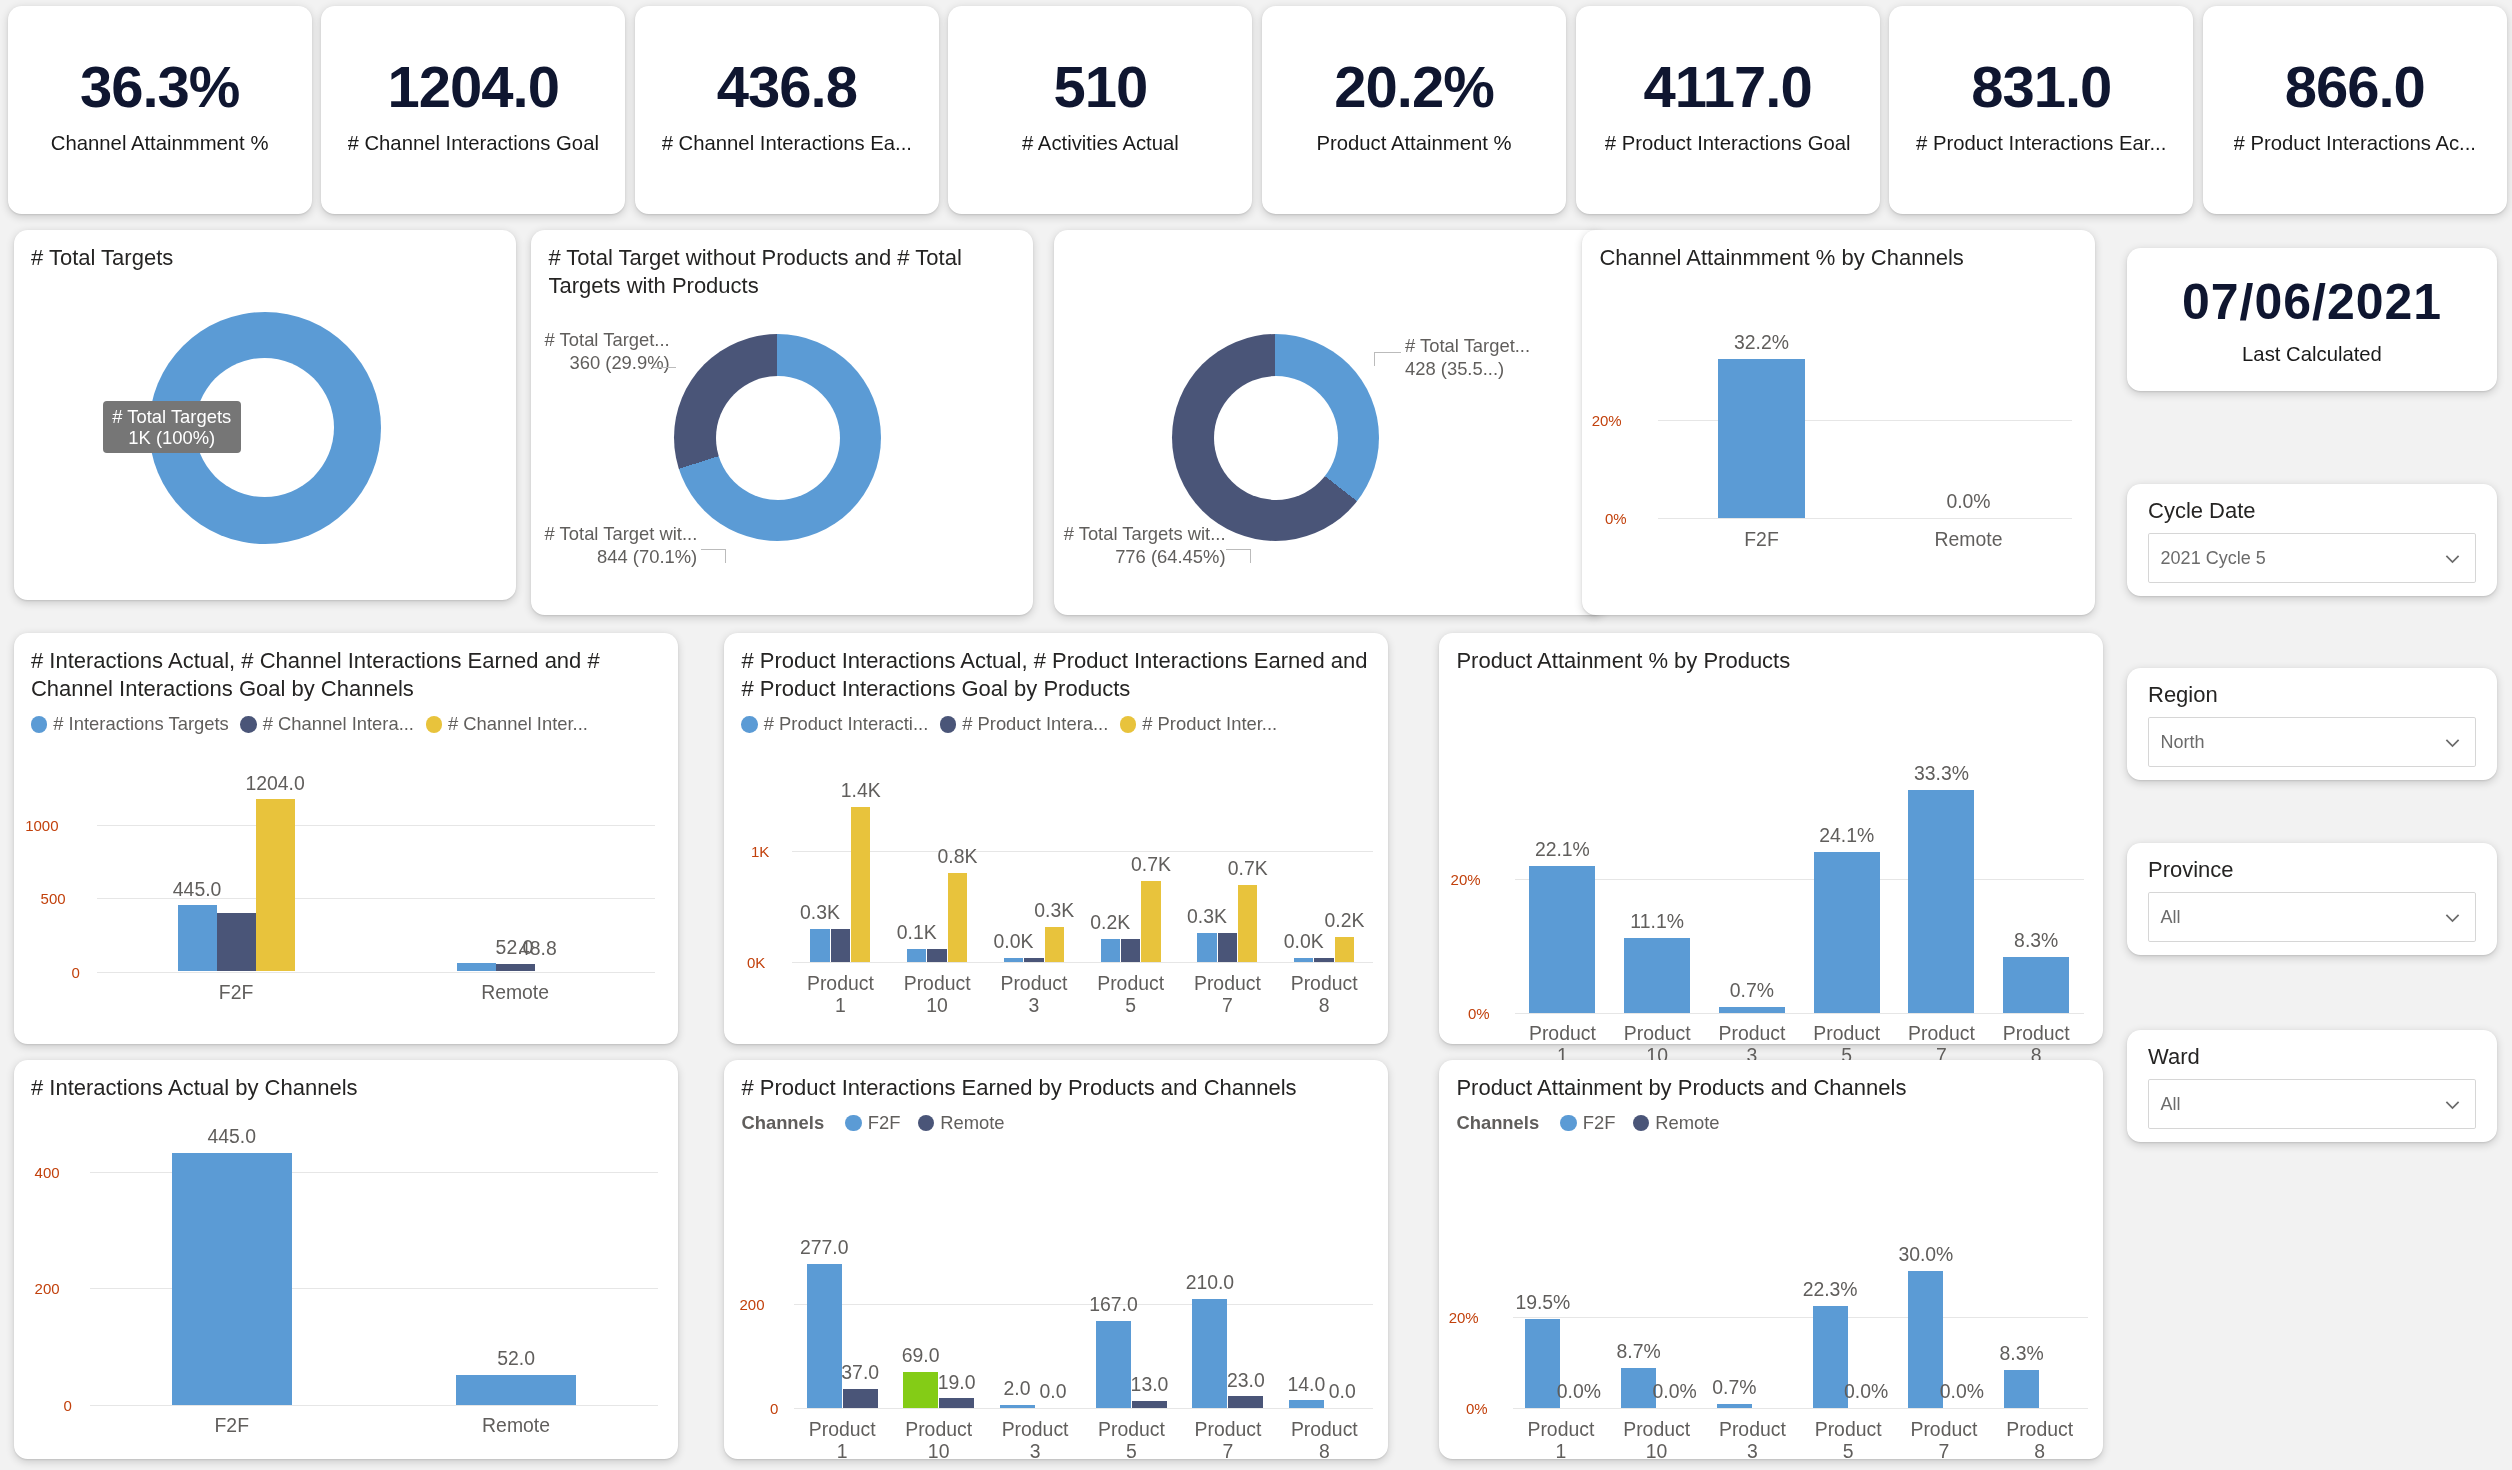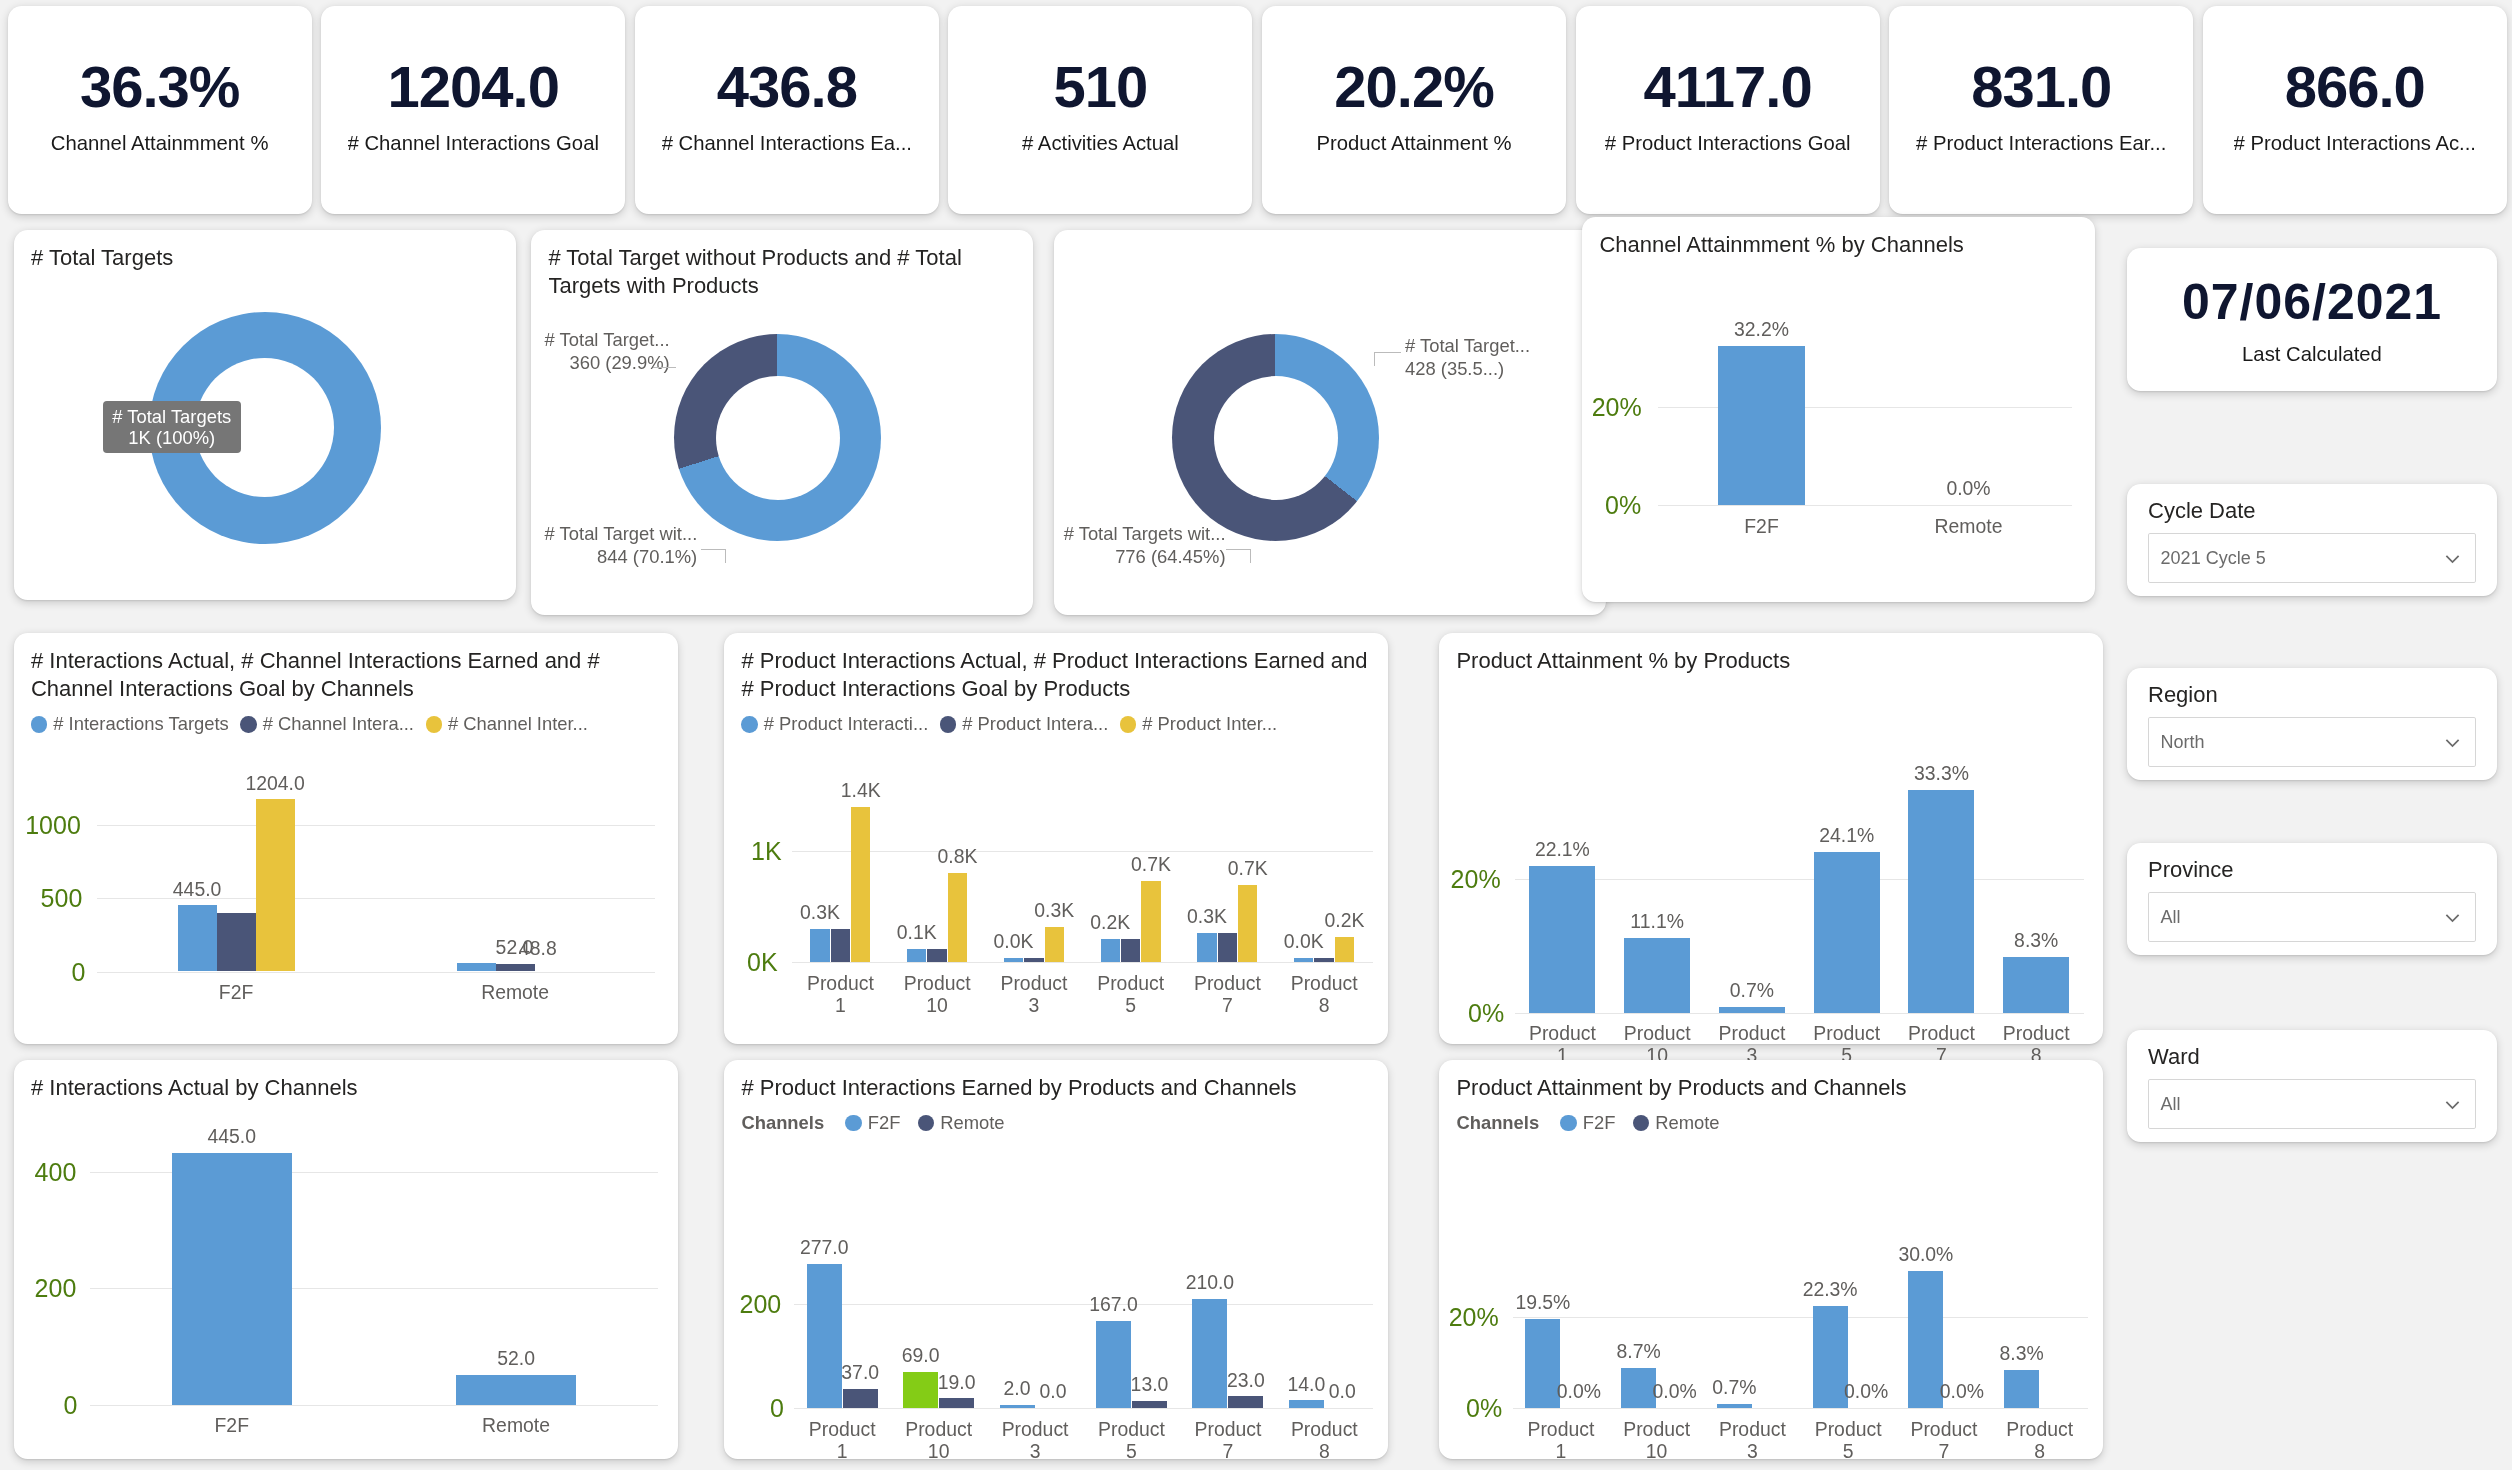--- a/index.html
+++ b/index.html
@@ -39,21 +39,21 @@
     font-size: 22px; color: #252423; line-height: 1.3;
     padding: 13.6px 17.4px 0 17.4px; font-weight: 400;
   }
   .legend { display: flex; align-items: center; gap: 17.4px; padding: 9.7px 17.4px 0 17.4px; flex-wrap: nowrap; }
   .legend-item { display: flex; align-items: center; gap: 5.8px; font-size: 18.4px; color: #605e5c; white-space: nowrap; }
   .legend-dot { width: 16.5px; height: 16.5px; border-radius: 50%; flex: none; }
   .legend-cap { font-size: 18.4px; color: #605e5c; font-weight: 700; margin-right: 3.9px; }
   
   .plot { position: relative; }
   .gridline { position: absolute; left: 0; right: 0; height: 1px; background: #e6e6e6; }
-  .axis-y-label { position: absolute; font-size: 25px; color: #4d7c0f; transform: translateY(-50%); }
+  .axis-y-label { position: absolute; font-size: 15px; color: #c2410c; transform: translateY(-50%); }
   .bars { position: absolute; display: flex; align-items: flex-end; }
   .cat { flex: 1 1 0; display: flex; align-items: flex-end; justify-content: center; gap: 1.9px; height: 100%; position: relative; }
   .bar { position: relative; }
   .bar-lbl { position: absolute; left: 50%; transform: translateX(-50%); bottom: 100%; margin-bottom: 4.8px;
              font-size: 19.4px; color: #605e5c; white-space: nowrap; }
   .xlabels { position: absolute; display: flex; }
   .xcat { flex: 1 1 0; text-align: center; font-size: 19.4px; color: #605e5c; line-height: 1.15; }
   
   .donut { border-radius: 50%; position: absolute; }
   .donut-hole { position: absolute; background: #fff; border-radius: 50%; }
@@ -156,21 +156,21 @@
     </div>
     <div class="leader" style="left:320px; top:41px; width:27px; height:13.6px; border-left:none; border-bottom:none; border-top:1.5px solid #bbb; border-right:1.5px solid #bbb; transform:scaleX(-1);"></div>
     <div class="dlabel" style="left:9.7px; top:211px;">
       <span># Total Targets wit...</span>
       <span class="l2">776 (64.45%)</span>
     </div>
     <div class="leader" style="left:172px; top:238px; width:25px; height:13.6px; border-bottom:none; border-left:none; border-top:1.5px solid #bbb; border-right:1.5px solid #bbb;"></div>
   </div>
 </div>
 
-<div class="card" style="left:1582px; top:217px; width:513px; height:385px;">
+<div class="card" style="left:1582px; top:230px; width:513px; height:385px;">
   <div class="vtitle">Channel Attainmment % by Channels</div>
   <div class="plot" style="position:absolute; left:0; top:54px; width:513px; height:331px;">
 
     <div class="gridline" style="left:76px; right:23px; top:234px;"></div>
     <div class="gridline" style="left:76px; right:23px; top:136px;"></div>
     <div class="axis-y-label" style="left:23px; top:234px;">0%</div>
     <div class="axis-y-label" style="left:9.7px; top:136px;">20%</div>
     <div class="bars" style="left:76px; top:29px; right:23px; height:205px;justify-content:center;">
       <div class="cat">
         <div class="bar" style="width:87px; height:159px; background:#5b9bd5;">

